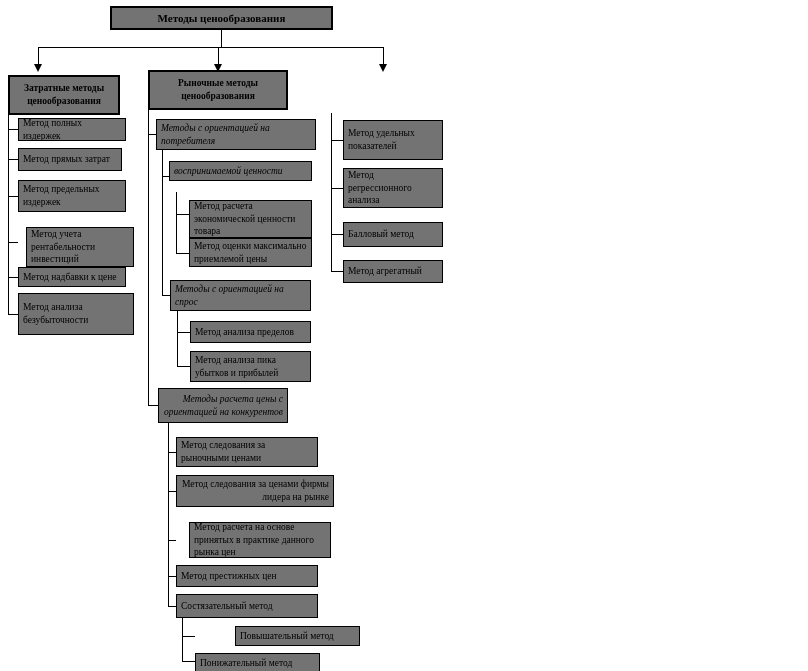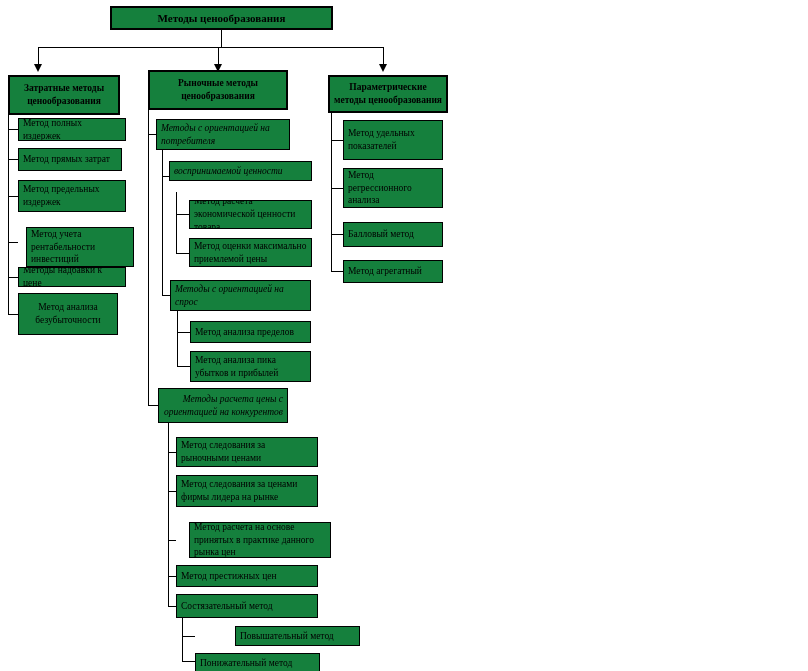--- a/index.html
+++ b/index.html
@@ -1,21 +1,21 @@
 <!DOCTYPE html>
 <html><head>
 <meta charset="utf-8">
 <style>
   html,body { margin:0; padding:0; background:#ffffff; }
   #canvas {
     position:relative; width:808px; height:671px; background:#ffffff;
     font-family:"Liberation Serif", serif; color:#000; overflow:hidden;
   }
   .box {
-    position:absolute; box-sizing:border-box; background:#15803d;
+    position:absolute; box-sizing:border-box; background:#737373;
     border:1px solid #000; font-size:9.5px; line-height:1.35;
     display:flex; align-items:center; padding:8px 4px; overflow:hidden;
   }
   .hdr {
     border:2px solid #000; font-weight:bold; justify-content:center;
     text-align:center; font-size:9.5px;
   }
   .ttl {
     border:2px solid #000; font-weight:bold; justify-content:center;
     text-align:center; font-size:11px;
@@ -53,42 +53,42 @@
   <div class="hline" style="left:8px; top:159px; width:10px;"></div>
   <div class="hline" style="left:8px; top:196px; width:10px;"></div>
   <div class="hline" style="left:8px; top:242px; width:10px;"></div>
   <div class="hline" style="left:8px; top:277px; width:10px;"></div>
   <div class="hline" style="left:8px; top:314px; width:10px;"></div>
 
   <div class="box" style="left:18px; top:118px; width:108px; height:23px;">Метод полных издержек</div>
   <div class="box" style="left:18px; top:148px; width:104px; height:23px;">Метод прямых затрат</div>
   <div class="box" style="left:18px; top:180px; width:108px; height:32px;">Метод предельных издержек</div>
   <div class="box" style="left:26px; top:227px; width:108px; height:40px;">Метод учета рентабельности инвестиций</div>
-  <div class="box" style="left:18px; top:267px; width:108px; height:20px;">Методы надбавки к цене</div>
-  <div class="box" style="left:18px; top:293px; width:100px; height:42px;text-align:center;">Метод анализа безубыточности</div>
+  <div class="box" style="left:18px; top:267px; width:108px; height:20px;">Метод надбавки к цене</div>
+  <div class="box" style="left:18px; top:293px; width:116px; height:42px;">Метод анализа безубыточности</div>
 
   <div class="box hdr" style="left:148px; top:70px; width:140px; height:40px;">Рыночные методы ценообразования</div>
 
   <div class="vline" style="left:148px; top:110px; height:295px;"></div>
   <div class="hline" style="left:148px; top:134px; width:8px;"></div>
   <div class="hline" style="left:148px; top:405px; width:10px;"></div>
 
-  <div class="box it" style="left:156px; top:119px; width:134px; height:31px;">Методы с ориентацией на потребителя</div>
+  <div class="box it" style="left:156px; top:119px; width:160px; height:31px;">Методы с ориентацией на потребителя</div>
 
   <div class="vline" style="left:162px; top:150px; height:145px;"></div>
   <div class="hline" style="left:162px; top:176px; width:7px;"></div>
   <div class="hline" style="left:162px; top:295px; width:8px;"></div>
 
   <div class="box it" style="left:169px; top:161px; width:143px; height:20px;">Методы на основе воспринимаемой ценности товара</div>
 
   <div class="vline" style="left:176px; top:192px; height:61px;"></div>
   <div class="hline" style="left:176px; top:214px; width:13px;"></div>
   <div class="hline" style="left:176px; top:253px; width:13px;"></div>
 
-  <div class="box" style="left:189px; top:200px; width:123px; height:29px;">Метод расчета экономической ценности товара</div>
+  <div class="box" style="left:189px; top:200px; width:123px; height:38px;">Метод расчета экономической ценности товара</div>
   <div class="box" style="left:189px; top:238px; width:123px; height:29px;">Метод оценки максимально приемлемой цены</div>
 
   <div class="box it" style="left:170px; top:280px; width:141px; height:31px;">Методы с ориентацией на спрос</div>
 
   <div class="vline" style="left:177px; top:311px; height:55px;"></div>
   <div class="hline" style="left:177px; top:332px; width:13px;"></div>
   <div class="hline" style="left:177px; top:366px; width:13px;"></div>
 
   <div class="box" style="left:190px; top:321px; width:121px; height:22px;">Метод анализа пределов</div>
   <div class="box" style="left:190px; top:351px; width:121px; height:31px;">Метод анализа пика убытков и прибылей</div>
@@ -96,34 +96,33 @@
   <div class="box it" style="left:158px; top:388px; width:130px; height:35px;text-align:right;">Методы расчета цены с ориентацией на конкурентов</div>
 
   <div class="vline" style="left:168px; top:423px; height:183px;"></div>
   <div class="hline" style="left:168px; top:452px; width:8px;"></div>
   <div class="hline" style="left:168px; top:491px; width:8px;"></div>
   <div class="hline" style="left:168px; top:540px; width:8px;"></div>
   <div class="hline" style="left:168px; top:576px; width:8px;"></div>
   <div class="hline" style="left:168px; top:606px; width:8px;"></div>
 
   <div class="box" style="left:176px; top:437px; width:142px; height:30px;">Метод следования за рыночными ценами</div>
-  <div class="box" style="left:176px; top:475px; width:142px; height:32px;">Метод следования за ценами фирмы лидера на рынке</div>
+  <div class="box" style="left:176px; top:475px; width:158px; height:32px;text-align:right;">Метод следования за ценами фирмы лидера на рынке</div>
   <div class="box" style="left:176px; top:522px; width:142px; height:36px;margin-left:13px;">Метод расчета на основе принятых в практике данного рынка цен</div>
   <div class="box" style="left:176px; top:565px; width:142px; height:22px;">Метод престижных цен</div>
 
   <div class="box" style="left:176px; top:594px; width:142px; height:24px;">Состязательный метод</div>
 
   <div class="vline" style="left:182px; top:618px; height:43px;"></div>
   <div class="hline" style="left:182px; top:636px; width:13px;"></div>
   <div class="hline" style="left:182px; top:661px; width:13px;"></div>
 
   <div class="box" style="left:195px; top:626px; width:125px; height:20px;margin-left:40px;">Повышательный метод</div>
   <div class="box" style="left:195px; top:653px; width:125px; height:20px;">Понижательный метод</div>
 
-  <div class="box hdr" style="left:328px; top:75px; width:120px; height:38px;">Параметрические методы ценообразования</div>
 
   <div class="vline" style="left:331px; top:113px; height:158px;"></div>
   <div class="hline" style="left:331px; top:140px; width:12px;"></div>
   <div class="hline" style="left:331px; top:188px; width:12px;"></div>
   <div class="hline" style="left:331px; top:234px; width:12px;"></div>
   <div class="hline" style="left:331px; top:271px; width:12px;"></div>
 
   <div class="box" style="left:343px; top:120px; width:100px; height:40px;">Метод удельных показателей</div>
   <div class="box" style="left:343px; top:168px; width:100px; height:40px;">Метод регрессионного анализа</div>
   <div class="box" style="left:343px; top:222px; width:100px; height:25px;">Балловый метод</div>

